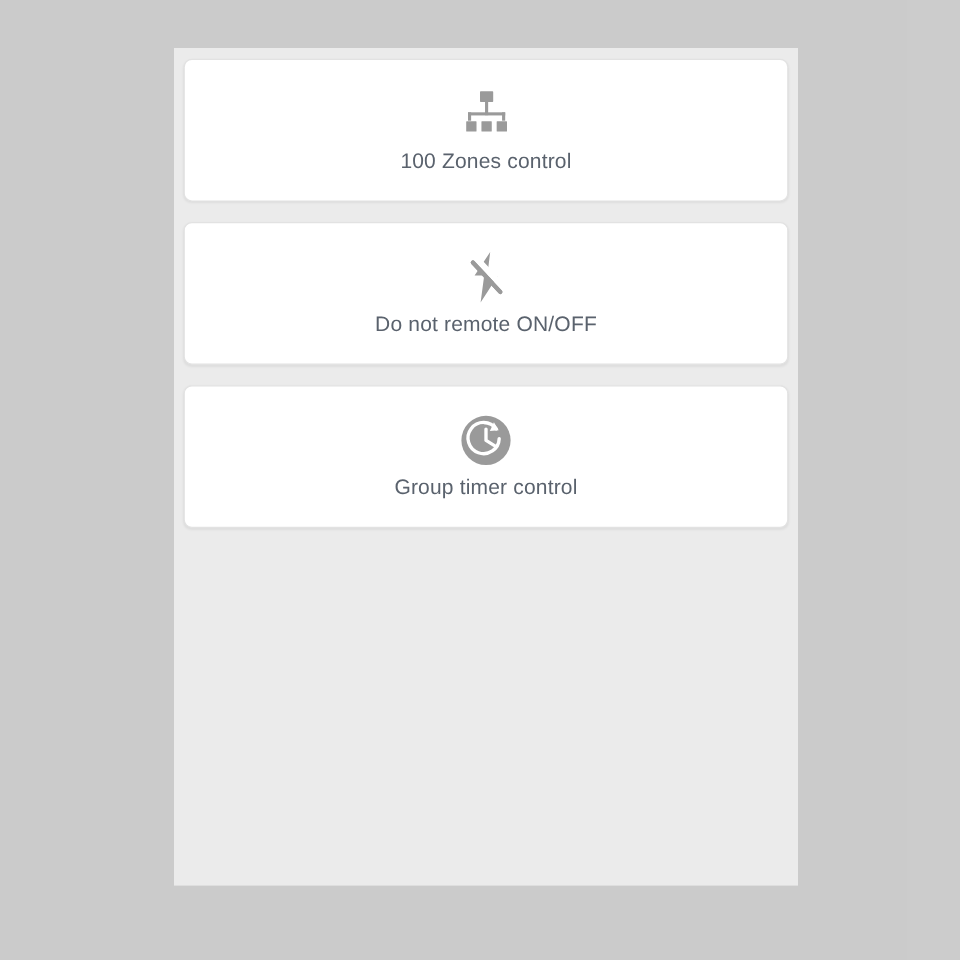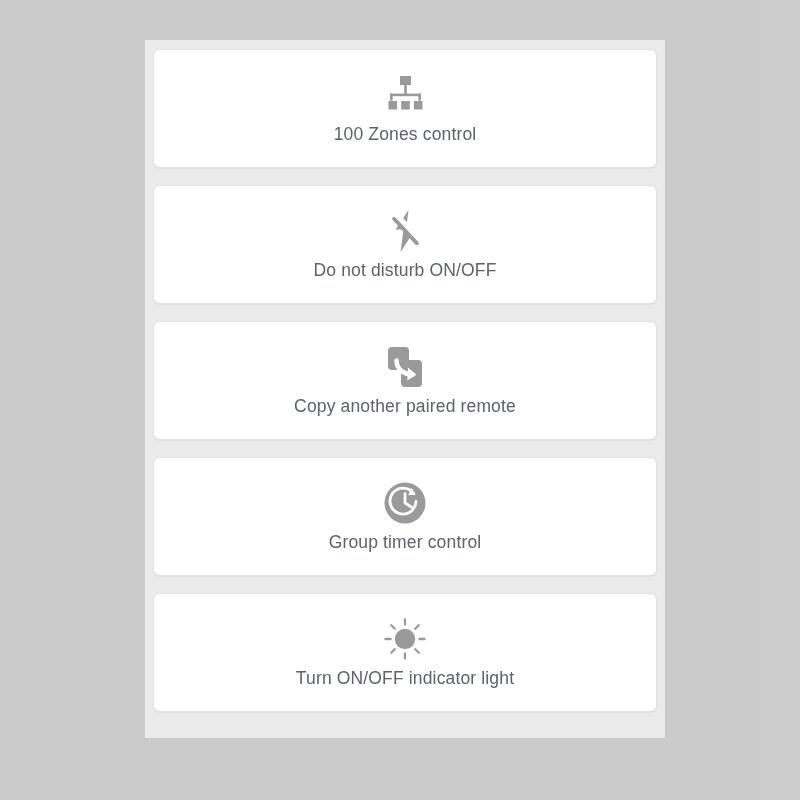--- a/index.html
+++ b/index.html
@@ -100,60 +100,31 @@
 
     <div class="card">
       <span class="card-icon">
         <svg width="44" height="46" viewBox="0 0 44 46" aria-hidden="true">
           <path d="M25.5 2 L12.5 21.5 L20.5 21.5 L17.5 44 L31.5 22.5 L23 22.5 Z" fill="#9a9a9a"></path>
           <rect x="4" y="21.2" width="37" height="3.6" rx="1.8" fill="#9a9a9a" transform="rotate(47 22.5 23)"></rect>
           <rect x="3" y="20.4" width="39" height="5.2" rx="2.6" fill="#ffffff" transform="rotate(47 22.5 23) translate(0,-4.4)"></rect>
           <rect x="4" y="21.2" width="37" height="3.6" rx="1.8" fill="#9a9a9a" transform="rotate(47 22.5 23)"></rect>
         </svg>
       </span>
-      <span class="card-label">Do not disturb ON/OFF</span>
+      <span class="card-label">Do not remote ON/OFF</span>
     </div>
 
-    <div class="card">
-      <span class="card-icon">
-        <svg width="44" height="44" viewBox="0 0 44 44" aria-hidden="true">
-          <rect x="5" y="2" width="21" height="23" rx="4" fill="#9a9a9a"></rect>
-          <rect x="18" y="15" width="21" height="27" rx="4" fill="#9a9a9a"></rect>
-          <path d="M13.5 15.5 C13.5 24.5 21 29.5 29.5 29.5" stroke="#ffffff" stroke-width="4.6" fill="none" stroke-linecap="round"></path>
-          <path d="M25 22.5 L33.5 29.8 L24.2 35.4 Z" fill="#ffffff"></path>
-        </svg>
-      </span>
-      <span class="card-label">Copy another paired remote</span>
-    </div>
 
     <div class="card">
       <span class="card-icon">
         <svg width="44" height="44" viewBox="0 0 44 44" aria-hidden="true">
           <circle cx="22" cy="22" r="20.5" fill="#9a9a9a"></circle>
           <path d="M30.6 12.5 A13 13 0 1 0 33 20.5" stroke="#ffffff" stroke-width="2.8" fill="none" stroke-linecap="round"></path>
           <path d="M28.6 6.8 L32.6 13.6 L25.2 14.2 Z" fill="#ffffff"></path>
           <path d="M22 12.6 L22 22 L29.4 26.6" stroke="#ffffff" stroke-width="2.8" fill="none" stroke-linecap="round" stroke-linejoin="round"></path>
         </svg>
       </span>
       <span class="card-label">Group timer control</span>
     </div>
 
-    <div class="card">
-      <span class="card-icon">
-        <svg width="44" height="44" viewBox="0 0 44 44" aria-hidden="true">
-          <circle cx="22" cy="22" r="10.2" fill="#9a9a9a"></circle>
-          <g stroke="#9a9a9a" stroke-width="2.3" stroke-linecap="round">
-            <line x1="22" y1="2.4" x2="22" y2="7.6"></line>
-            <line x1="22" y1="36.4" x2="22" y2="41.6"></line>
-            <line x1="2.4" y1="22" x2="7.6" y2="22"></line>
-            <line x1="36.4" y1="22" x2="41.6" y2="22"></line>
-            <line x1="8.2" y1="8.2" x2="11.8" y2="11.8"></line>
-            <line x1="32.2" y1="32.2" x2="35.8" y2="35.8"></line>
-            <line x1="35.8" y1="8.2" x2="32.2" y2="11.8"></line>
-            <line x1="11.8" y1="32.2" x2="8.2" y2="35.8"></line>
-          </g>
-        </svg>
-      </span>
-      <span class="card-label">Turn ON/OFF indicator light</span>
-    </div>
 
   </div>
 </div>
 
 </body></html>

